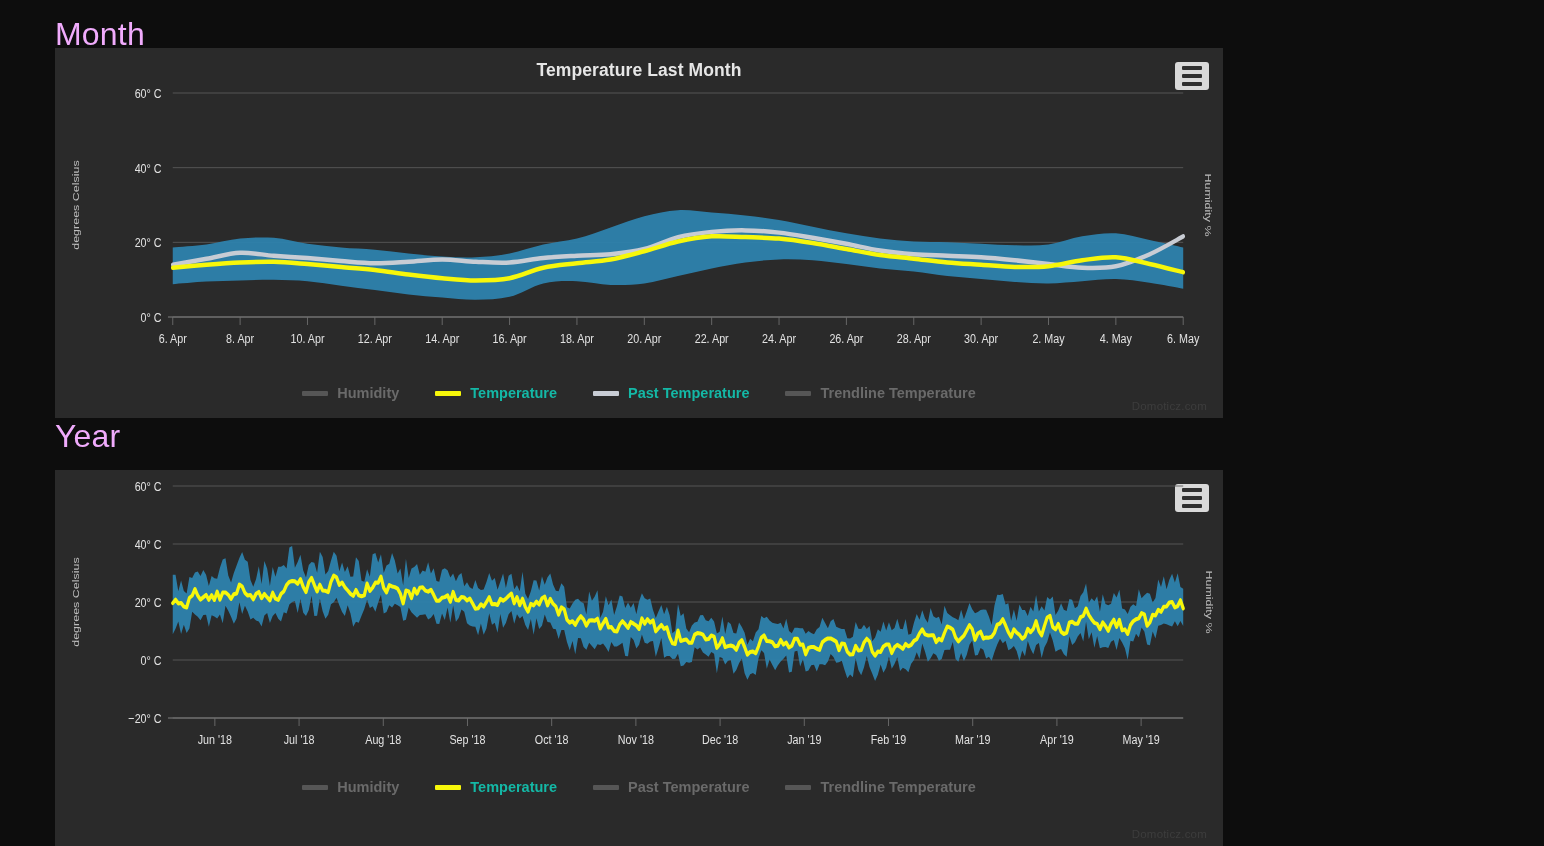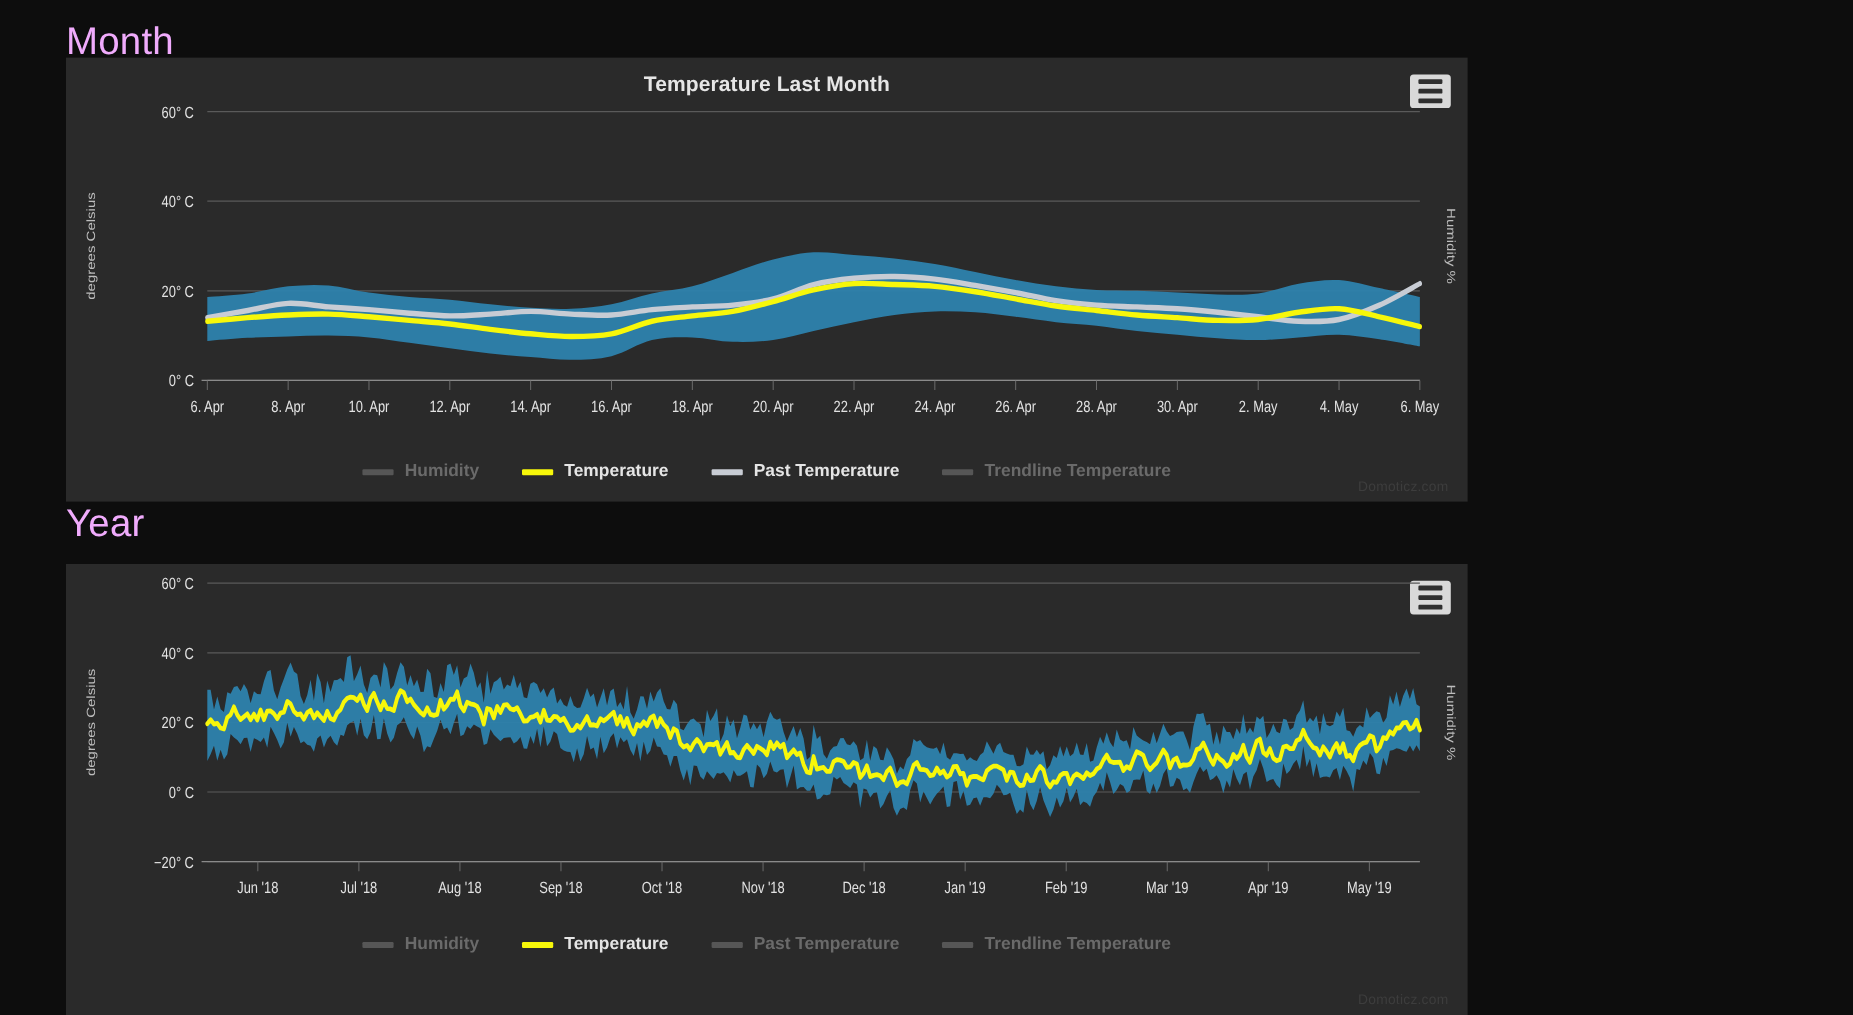--- a/index.html
+++ b/index.html
@@ -92,21 +92,21 @@
     gap: 9px;
     cursor: pointer;
     font-size: 14.5px;
     font-weight: bold;
   }
   .legend-swatch {
     display: block;
     width: 26px; height: 5px;
     border-radius: 1px;
   }
-  .legend-item.active .legend-label { color: #e5e5e5; }
+  .legend-item.active .legend-label { color: #14b8a6; }
   .legend-item.dim .legend-label { color: #6a6a6a; }
   .legend-item.dim .legend-swatch { opacity: 0.45; }
 
   .watermark {
     position: absolute;
     right: 16px; bottom: 6px;
     color: #3d3d3d;
     font-size: 11.5px;
     letter-spacing: 0.2px;
   }

